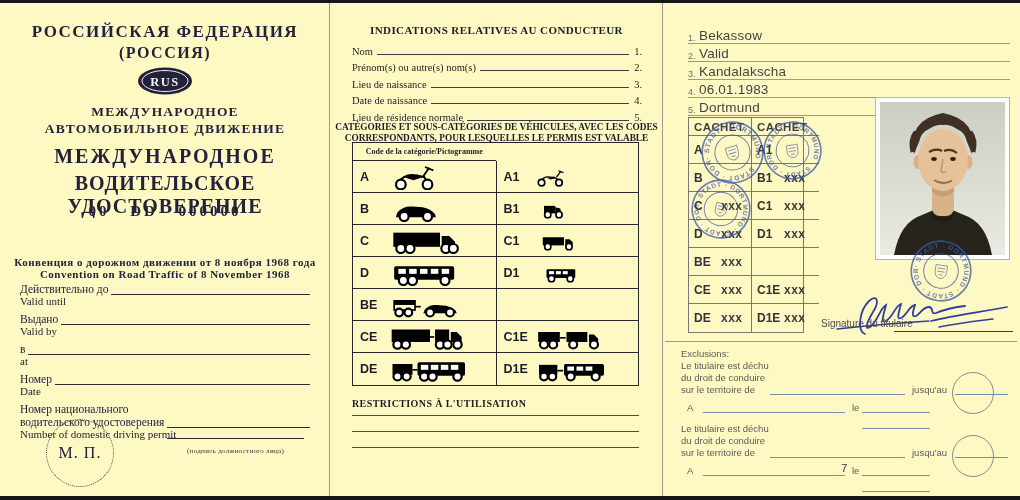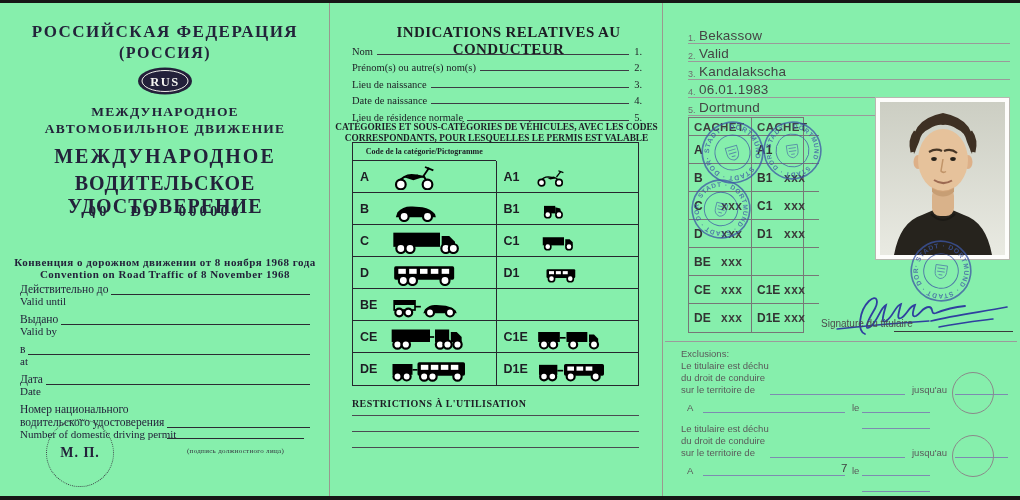--- a/index.html
+++ b/index.html
@@ -1,18 +1,18 @@
 <!DOCTYPE html>
 <html><head>
 <meta charset="utf-8">
 <style>
   *{margin:0;padding:0;box-sizing:border-box}
   html,body{width:1020px;height:500px;background:#e8e7e3}
   body{font-family:"Liberation Serif","DejaVu Serif",serif;color:#23223a;position:relative}
-  #canvas{position:absolute;left:0;top:0;width:1020px;height:500px;background:#86efac;overflow:hidden}
+  #canvas{position:absolute;left:0;top:0;width:1020px;height:500px;background:#fef9c3;overflow:hidden}
   .bar{position:absolute;left:0;width:100%;background:#161616}
   .vdiv{position:absolute;top:3px;bottom:4px;width:1px;background:#9a988f}
   
   #panel-left{position:absolute;left:0;top:0;width:330px;height:496px}
   .lp-c{position:absolute;left:0;width:330px;text-align:center;letter-spacing:.5px}
   .lp-country1{top:22px;font-size:17px;font-weight:bold;letter-spacing:1.5px}
   .lp-country2{top:44px;font-size:16px;font-weight:bold;letter-spacing:1.5px}
   .lp-badge{top:66px}
   .lp-sub1{top:104px;font-size:13.5px;font-weight:bold;letter-spacing:1.2px}
   .lp-sub2{top:121px;font-size:13.5px;font-weight:bold;letter-spacing:1.2px}
@@ -22,26 +22,26 @@
   .lp-title-en{top:226px;font-size:21px;font-weight:bold;letter-spacing:1px}
   .lp-conv1{top:256px;font-size:11px;font-weight:bold}
   .lp-conv2{top:268px;font-size:11px;font-weight:bold}
   #lp-fields{position:absolute;left:20px;top:282px;width:290px}
   .lp-row{margin-bottom:5px}
   .lp-line{display:flex;align-items:flex-end;height:13px}
   .lp-ru{font-size:11.5px;white-space:nowrap}
   .lp-underline{flex:1;border-bottom:1px solid #2b2b33;margin-left:3px}
   .lp-en{font-size:11px;height:12px}
   #seal-circle{position:absolute;left:46px;top:419px;width:68px;height:68px;border:1.6px dotted #3a3a44;border-radius:50%;display:flex;align-items:center;justify-content:center}
-  #seal-circle span{font-size:14px;font-weight:bold;letter-spacing:1px}
+  #seal-circle span{font-size:16px;font-weight:normal;letter-spacing:1px}
   #official-sig{position:absolute;left:167px;top:438px;width:137px;border-top:1.2px solid #2b2b33;text-align:center}
   #official-sig span{font-size:7px;letter-spacing:.3px;color:#33333d}
   
   #panel-mid{position:absolute;left:330px;top:0;width:333px;height:496px;color:#1d1d24}
-  .mp-title{position:absolute;left:12px;top:24px;width:333px;text-align:center;font-size:15px;font-weight:bold;letter-spacing:.4px}
+  .mp-title{position:absolute;left:0;top:24px;width:333px;text-align:center;font-size:11px;font-weight:bold;letter-spacing:.4px}
   #mp-fields{position:absolute;left:22px;top:40px;width:290px}
   .mp-frow{display:flex;align-items:flex-end;height:16.5px}
   .mp-flabel{font-size:10.5px;white-space:nowrap}
   .mp-fline{flex:1;border-bottom:1px solid #3c3c44;margin:0 5px 2px 4px}
   .mp-fnum{font-size:10.5px}
   .mp-head2{position:absolute;left:0;width:333px;text-align:center;font-size:9.3px;font-weight:bold}
   #veh-table{position:absolute;left:22px;top:142px;width:287px;border:1.5px solid #26262e}
   .vt-hrow,.vt-row{display:grid;grid-template-columns:1fr 1fr}
   .vt-hcell{font-size:8px;font-weight:bold;text-align:center;padding:4px 1px;border-bottom:1px solid #26262e;white-space:nowrap;overflow:hidden}
   .vt-hcell+.vt-hcell,.vt-cell+.vt-cell{border-left:1px solid #26262e}
@@ -117,21 +117,21 @@
         </div>
         <div class="lp-row">
           <div class="lp-line">
             <span class="lp-ru">в</span>
             <span class="lp-underline"></span>
           </div>
     <div class="lp-en">at</div>
         </div>
         <div class="lp-row">
           <div class="lp-line">
-            <span class="lp-ru">Дата</span>
+            <span class="lp-ru">Номер</span>
             <span class="lp-underline"></span>
           </div>
     <div class="lp-en">Date</div>
         </div>
         <div class="lp-row">
           <div class="lp-line">
             <span class="lp-ru">Номер национального</span>
           </div>
      <div class="lp-line">
             <span class="lp-ru">водительского удостоверения</span>

